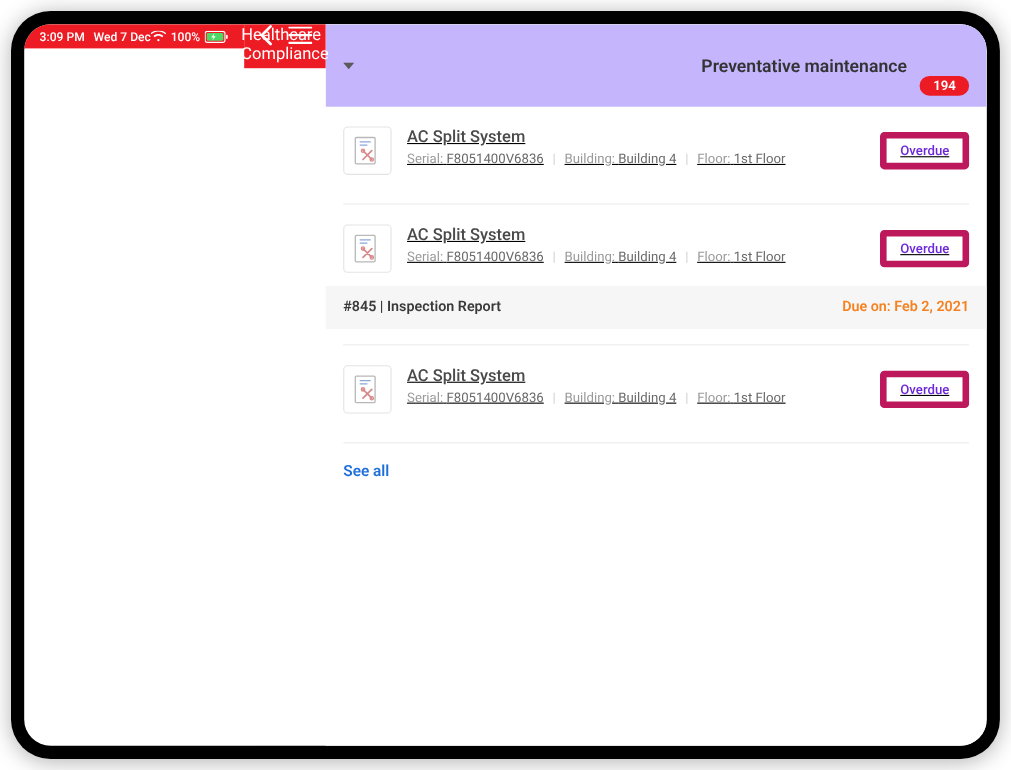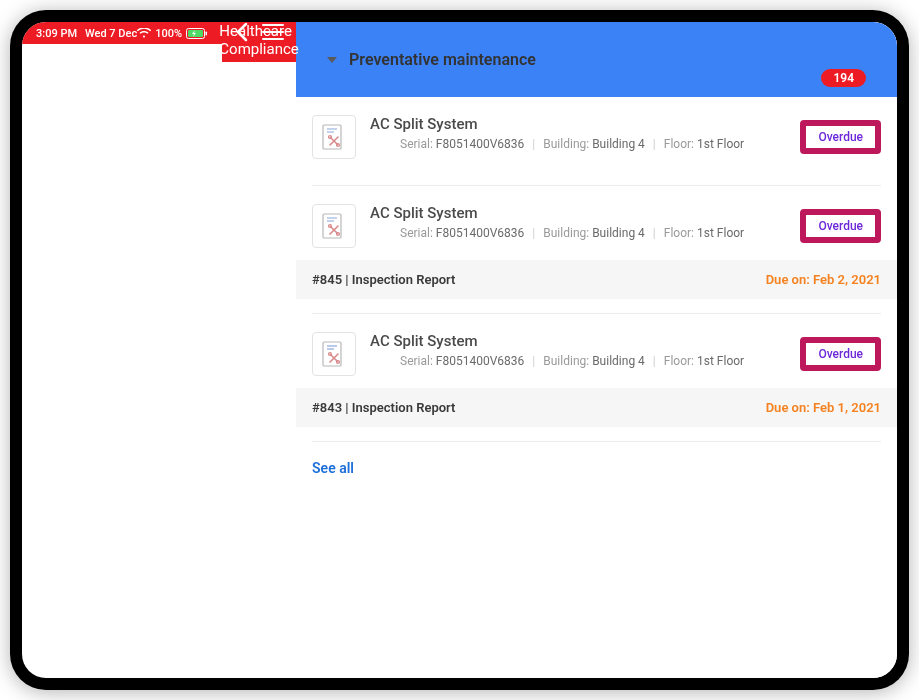--- a/index.html
+++ b/index.html
@@ -61,25 +61,26 @@
     transform: translateX(-50%);
     font-size: 15px;
     font-weight: 400;
   }
   .content {
     flex: 1;
     overflow-y: auto;
     background: #fff;
   }
   .section-header {
-    background: #3b82f6;
-    display: flex;
-    align-items: center;
-    padding: 10px 31px;
+    background: #c4b5fd;
+    display: flex;
+    align-items: center;
+    padding: 10px 16px;
     gap: 12px;
+    text-align: right;
   }
   .chevron-down {
     width: 0; height: 0;
     border-left: 5px solid transparent;
     border-right: 5px solid transparent;
     border-top: 6px solid #5a5a5a;
   }
   .section-title {
     font-size: 16px;
     font-weight: 600;
@@ -96,20 +97,21 @@
     margin-top: 37px;
   }
   .item {
     padding: 0;
   }
   .item-top {
     display: flex;
     align-items: flex-start;
     padding: 18px 16px 12px 16px;
     gap: 14px;
+    text-decoration: underline;
   }
   .item-icon {
     width: 44px;
     height: 44px;
     border: 1px solid #e3e3e3;
     border-radius: 4px;
     display: flex;
     align-items: center;
     justify-content: center;
     flex-shrink: 0;
@@ -121,21 +123,20 @@
     color: #4a4a4a;
     margin-bottom: 4px;
   }
   .item-meta {
     font-size: 12px;
     color: #9a9a9a;
     display: flex;
     gap: 8px;
     align-items: center;
     flex-wrap: wrap;
-    margin-left: 30px;
   }
   .item-meta .val { color: #6a6a6a; }
   .divider {
     color: #d0d0d0;
   }
   .status-pill {
     border: 6px solid #be185d;
     color: #6d28d9;
     border-radius: 4px;
     padding: 4px 12px;
@@ -312,24 +313,20 @@
             <div class="item-meta">
               <span><span>Serial:</span> <span class="val">F8051400V6836</span></span>
               <span class="divider">|</span>
               <span><span>Building:</span> <span class="val">Building 4</span></span>
               <span class="divider">|</span>
               <span><span>Floor:</span> <span class="val">1st Floor</span></span>
             </div>
           </div>
           <div class="status-pill">Overdue</div>
         </div>
-        <div class="item-bar">
-          <span class="report">#843 | Inspection Report</span>
-          <span class="due"><span>Due on:</span> <span>Feb 1, 2021</span></span>
-        </div>
         <div class="separator"></div>
       </div>
 
       <span class="see-all">See all</span>
 
     </div>
   </div>
 </div>
 
 </body></html>

